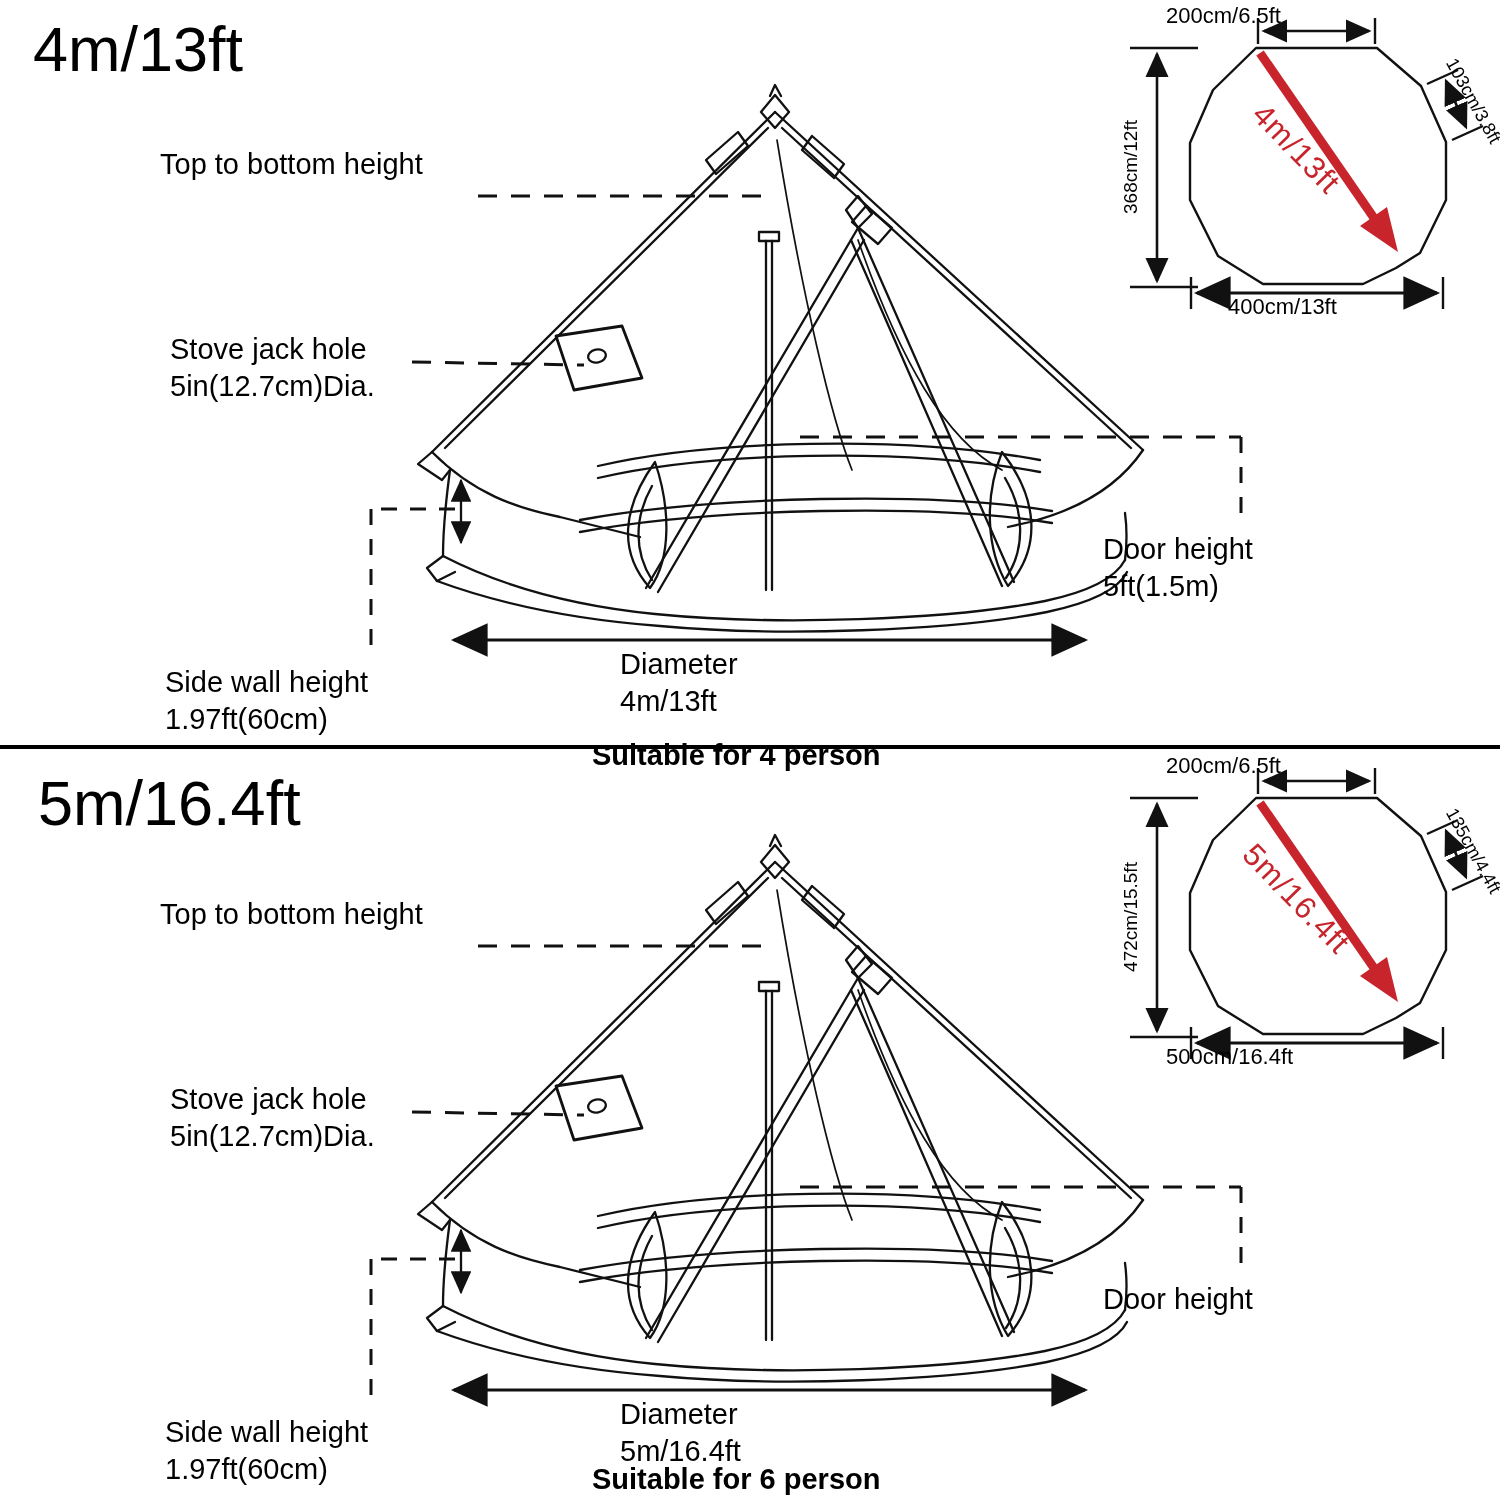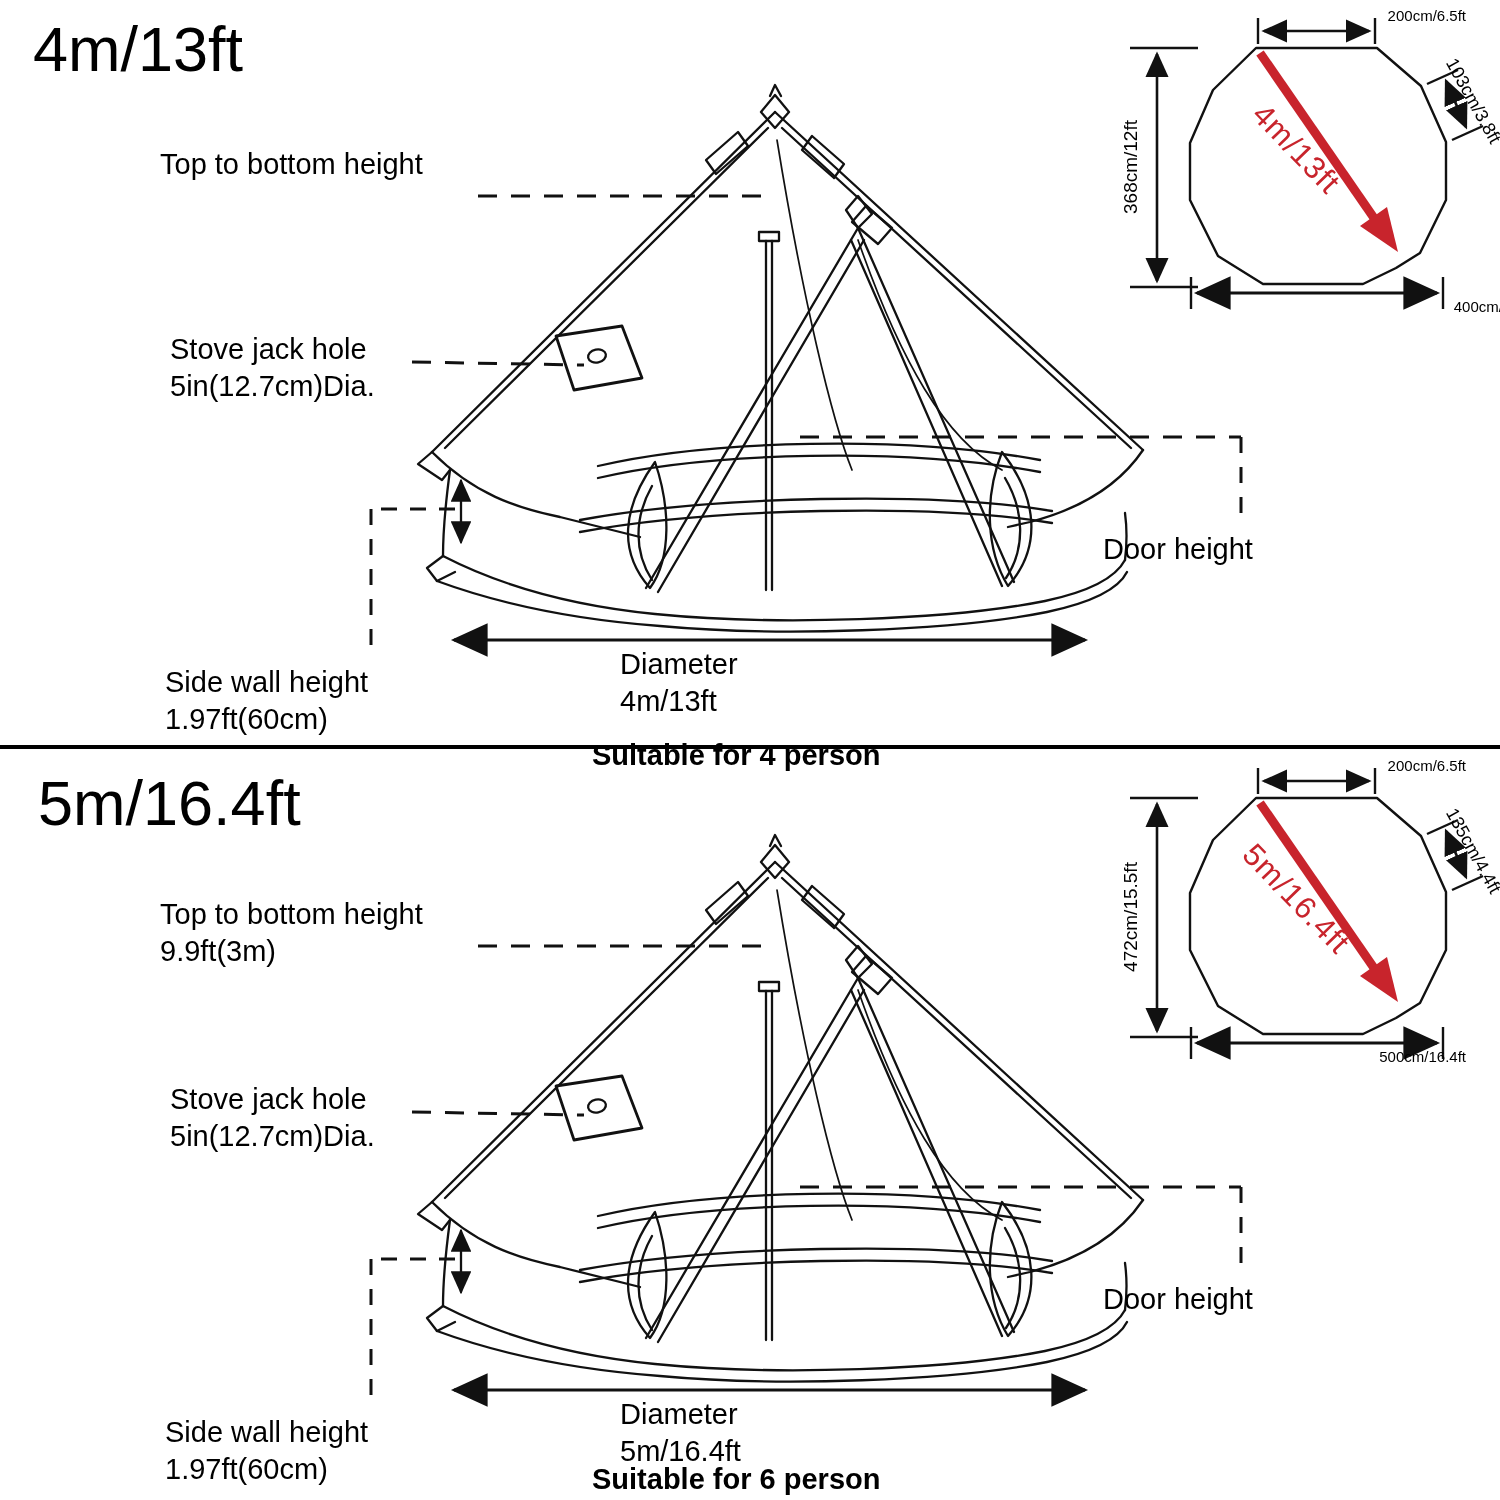--- a/index.html
+++ b/index.html
@@ -10,21 +10,21 @@
   .art{position:absolute;left:0;top:0;}
   .section-title{
     position:absolute;font-size:63px;font-weight:400;letter-spacing:0px;
     white-space:nowrap;line-height:1;
   }
   .lbl{
     position:absolute;font-size:29px;line-height:37px;text-align:left;
   }
   .lbl.bold{font-weight:bold;}
   .fp-lbl{
-    position:absolute;font-size:15px;line-height:22px;text-align:right;white-space:nowrap;
+    position:absolute;font-size:22px;line-height:22px;text-align:left;white-space:nowrap;
   }
   .fp-rot{
     position:absolute;font-size:19px;white-space:nowrap;
     transform-origin:center center;
   }
   .fp-red{
     position:absolute;font-size:31px;white-space:nowrap;color:#c8242c;
     transform-origin:center center;letter-spacing:1px;
   }
   .divider{
@@ -152,20 +152,21 @@
     <div>Top to bottom height</div>
   </div>
 
   <div class="lbl" style="left:170px;top:331px;width:300px">
     <div>Stove jack hole</div>
     <div>5in(12.7cm)Dia.</div>
   </div>
 
   <div class="lbl" style="left:1103px;top:531px;width:300px">
     <div>Door height</div>
+    <div>5ft(1.5m)</div>
   </div>
 
   <div class="lbl" style="left:165px;top:664px;width:300px">
     <div>Side wall height</div>
     <div>1.97ft(60cm)</div>
   </div>
 
   <div class="lbl" style="left:620px;top:646px;width:305px">
     <div>Diameter</div>
     <div>4m/13ft</div>
@@ -178,21 +179,20 @@
   <div class="fp-rot" style="left:1131px;top:167px;transform:translate(-50%,-50%) rotate(-90deg)">368cm/12ft</div>
   <div class="fp-rot" style="left:1473px;top:101px;font-size:18px;transform:translate(-50%,-50%) rotate(61deg)">103cm/3.8ft</div>
   <div class="fp-red" style="left:1296px;top:149px;transform:translate(-50%,-50%) rotate(46deg)">4m/13ft</div>
 </div>
 
 <div>
   <div class="section-title" style="left:38px;top:772px">5m/16.4ft</div>
 
   <div class="lbl" style="left:160px;top:896px;width:400px">
     <div>Top to bottom height</div>
-    <div>9.9ft(3m)</div>
   </div>
 
   <div class="lbl" style="left:170px;top:1081px;width:300px">
     <div>Stove jack hole</div>
     <div>5in(12.7cm)Dia.</div>
   </div>
 
   <div class="lbl" style="left:1103px;top:1281px;width:300px">
     <div>Door height</div>
   </div>

